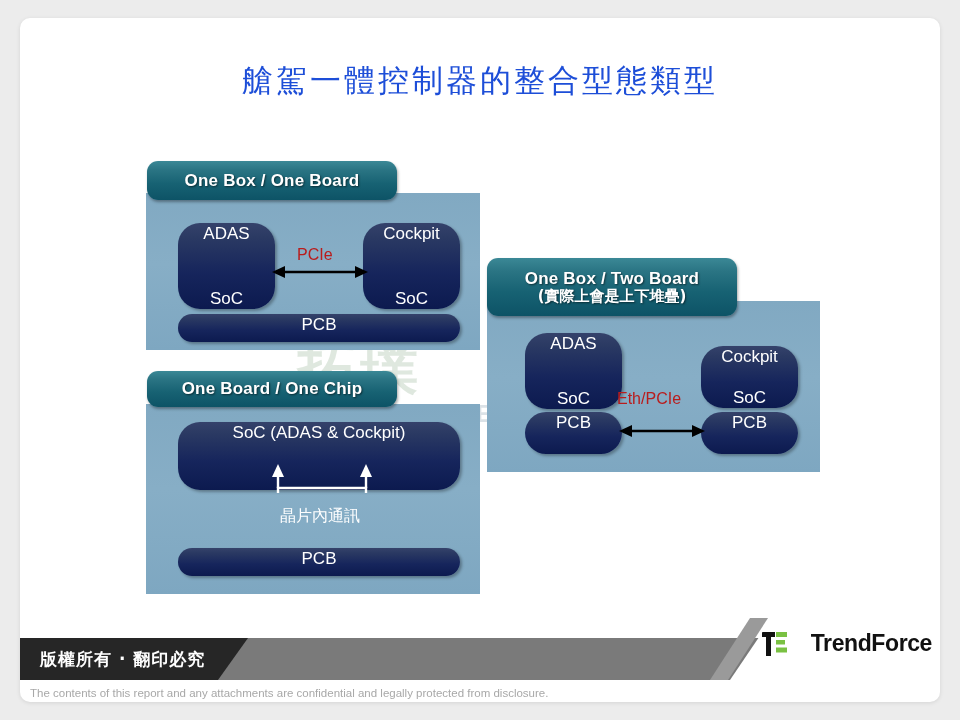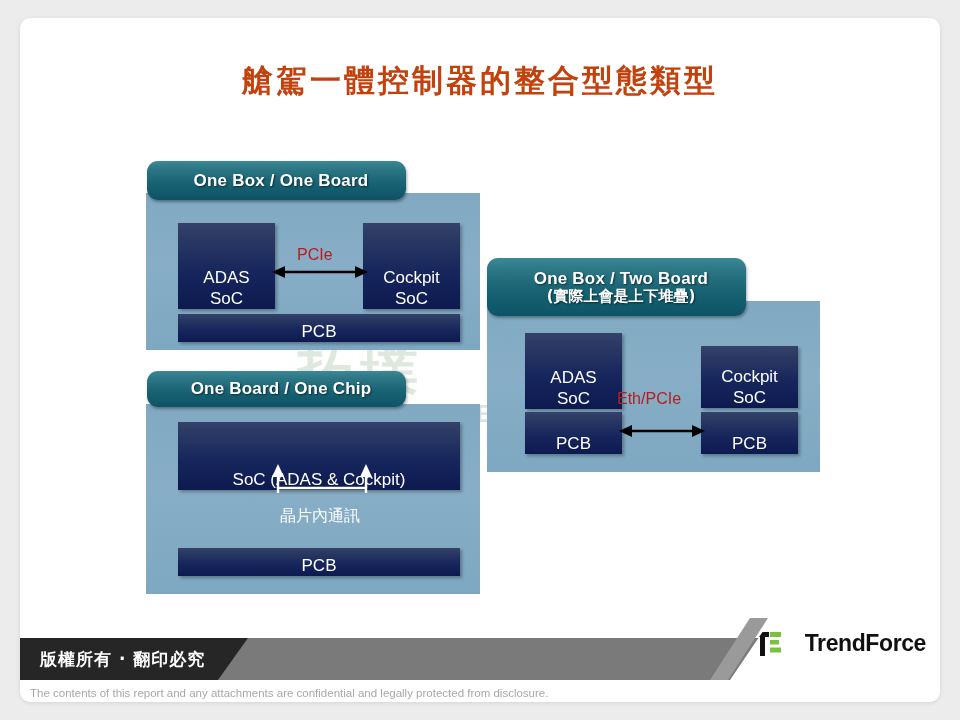--- a/index.html
+++ b/index.html
@@ -53,61 +53,61 @@
     color:rgba(150,170,185,0.34);
     letter-spacing:1.5px;
     white-space:nowrap;
   }
 
   
   .title{
     position:absolute;left:0;top:42px;width:920px;
     text-align:center;
     font-family:"DejaVu Serif","Liberation Serif",serif;
-    font-size:31px;font-weight:bold;
-    color:#c2410c;
+    font-size:31px;font-weight:normal;
+    color:#1d4ed8;
     letter-spacing:3px;
     z-index:3;
   }
 
   
   .diagram{position:absolute;left:0;top:0;width:920px;height:684px;z-index:2;}
 
   .pill{
     position:absolute;
     background:linear-gradient(to bottom,#3b8896 0%,#2b7584 22%,#176273 58%,#0d5366 100%);
     border-radius:11px;
     box-shadow:1px 2px 3px rgba(0,0,0,0.35);
     color:#ffffff;
     font-weight:bold;
     text-align:left;
     text-shadow:1px 1px 2px rgba(0,0,0,0.55);
     display:flex;flex-direction:column;
     align-items:center;justify-content:center;
     z-index:4;
-    padding-left:9px;
   }
   .pill .l1{font-size:17px;letter-spacing:0.2px;line-height:1.15;}
   .pill .l2{font-size:15px;line-height:1.15;font-family:"DejaVu Sans","Liberation Sans",sans-serif;}
 
   .panel{
     position:absolute;
     background:linear-gradient(to bottom,#81a9c2 0%,#87aec6 45%,#7ea7c1 100%);
     z-index:2;
   }
 
   .chip{
     position:absolute;
     background:linear-gradient(to bottom,#35426b 0%,#2b3a63 16%,#16255c 58%,#0c1a4f 100%);
     box-shadow:2px 2px 3px rgba(0,0,0,0.30);
     color:#ffffff;
     display:flex;flex-direction:column;
-    align-items:center;justify-content:flex-end;
+    align-items:center;justify-content:space-between;
     font-size:17px;line-height:1.25;
     z-index:3;
+    border-radius:22px;
   }
   .chip.bar{font-size:17px;}
 
   .conn-label{
     position:absolute;
     color:#b91c1c;
     font-size:16px;
     white-space:nowrap;
     z-index:5;
   }
@@ -152,21 +152,21 @@
     position:absolute;right:0;top:0px;width:210px;height:62px;
     background:#ffffff;
     clip-path:polygon(42px 0,210px 0,210px 62px,0 62px);
   }
   .logo-grey{
     position:absolute;right:172px;top:0px;width:58px;height:62px;
     background:#9a9a9a;
     clip-path:polygon(40px 0,58px 0,18px 62px,0 62px);
   }
   .logo-inner{
-    position:absolute;right:14px;top:12px;
+    position:absolute;right:8px;top:12px;
     display:flex;align-items:center;gap:23px;
   }
   .logo-mark{position:relative;width:26px;height:26px;}
   .logo-text{
     font-size:23px;font-weight:bold;color:#111111;
     letter-spacing:-0.4px;font-family:"Liberation Sans",sans-serif;
   }
   .disclaimer{
     position:absolute;left:10px;bottom:3px;
     color:#a8a8a8;font-size:11.5px;

